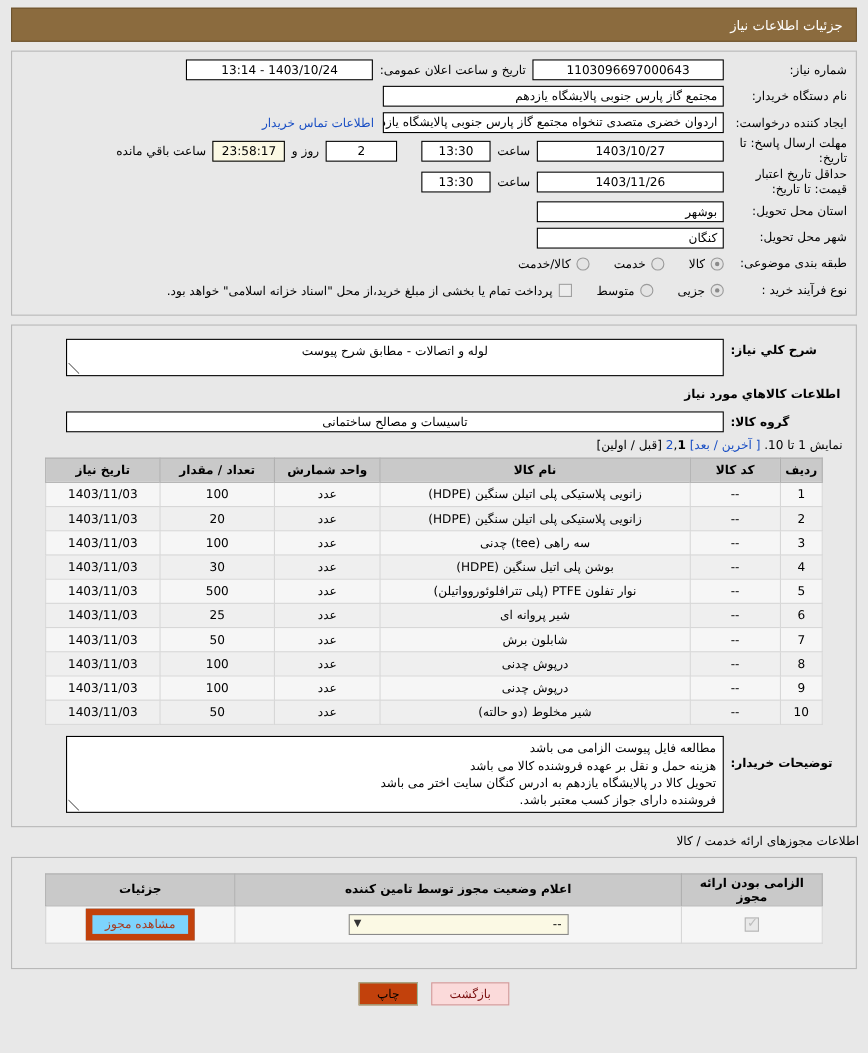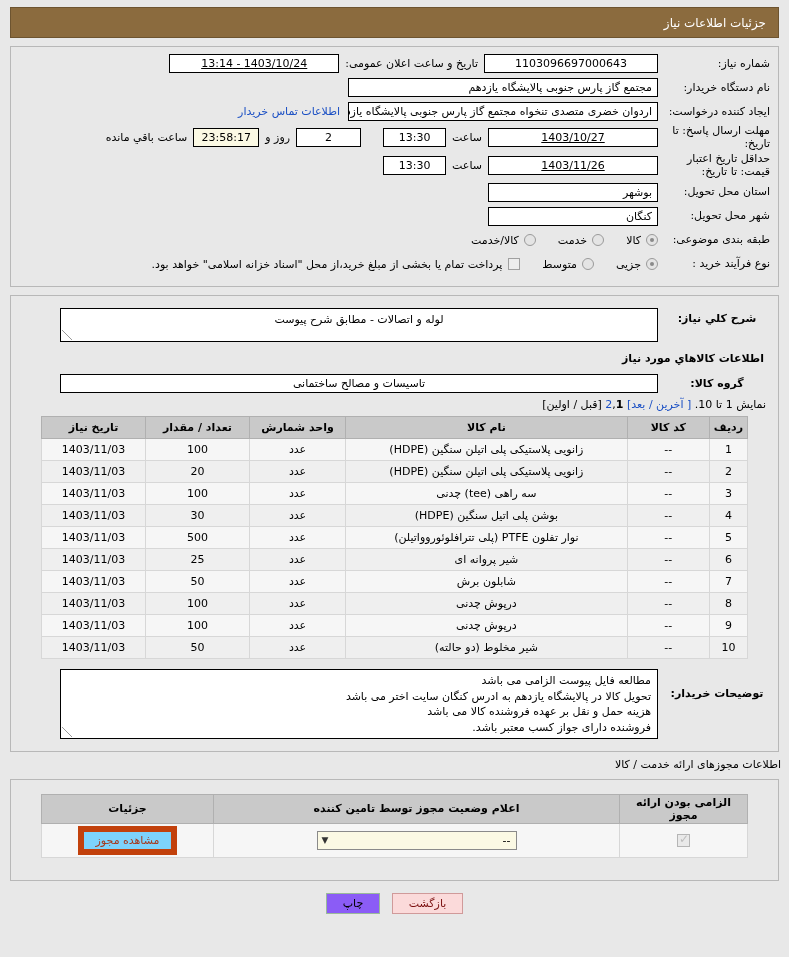--- a/index.html
+++ b/index.html
@@ -90,21 +90,21 @@
     font-size: 11px;
     text-align: center;
     overflow: hidden;
     white-space: nowrap;
   }
   .fbox.rtl-right { text-align: right; }
   .fbox.yellowish { background: #fbf9e4; }
 
   .w-num      { width: 174px; }
   .w-wide     { width: 310px; }
-  .w-date     { width: 170px; text-decoration: underline; }
+  .w-date     { width: 170px; }
   .w-time     { width: 63px; }
   .w-days     { width: 65px; }
   .w-timer    { width: 66px; }
   .w-loc      { width: 170px; }
 
   .inline-lbl {
     font-size: 11px;
     padding: 0 6px;
     white-space: nowrap;
   }
@@ -292,27 +292,27 @@
   }
   .btn {
     display: inline-block;
     border: 1px solid #9a9a9a;
     font-size: 11px;
     padding: 3px 16px;
     margin: 0 4px;
     cursor: pointer;
     color: #000;
   }
-  .btn.print  { background: #8b5cf6; border-color: #9ab99a; }
+  .btn.print  { background: #c2410c; border-color: #9ab99a; }
   .btn.back   { background: #fbdada; border-color: #d09a9a; color: #7a1010; }
 
   .notes-label {
     width: 112px;
     flex: 0 0 112px;
-    text-align: center;
+    text-align: left;
     font-weight: bold;
     font-size: 11px;
     padding-left: 6px;
   }
 </style>
 </head>
 <body>
 
 <div class="page">
 
@@ -519,22 +519,22 @@
               <td>1403/11/03</td>
             </tr>
           </tbody>
       </table>
     </div>
 
     <div class="frow" style="align-items:flex-start; margin-top:10px; margin-bottom:4px;">
       <div class="notes-label" style="padding-top:18px;">توضیحات خریدار:</div>
       <div class="tarea" style="width:598px; height:70px;" id="notes-box">
           <div>مطالعه فایل پیوست الزامی می باشد</div>
+          <div>هزینه حمل و نقل بر عهده فروشنده کالا می باشد</div>
           <div>تحویل کالا در پالایشگاه یازدهم به ادرس کنگان سایت اختر می باشد</div>
-          <div>هزینه حمل و نقل بر عهده فروشنده کالا می باشد</div>
           <div>فروشنده دارای جواز کسب معتبر باشد.</div>
         </div>
     </div>
 
   </div>
 
   <div class="sub-head">اطلاعات مجوزهای ارائه خدمت / کالا</div>
 
   <div class="panel flat">
     <div class="permit-wrap">

